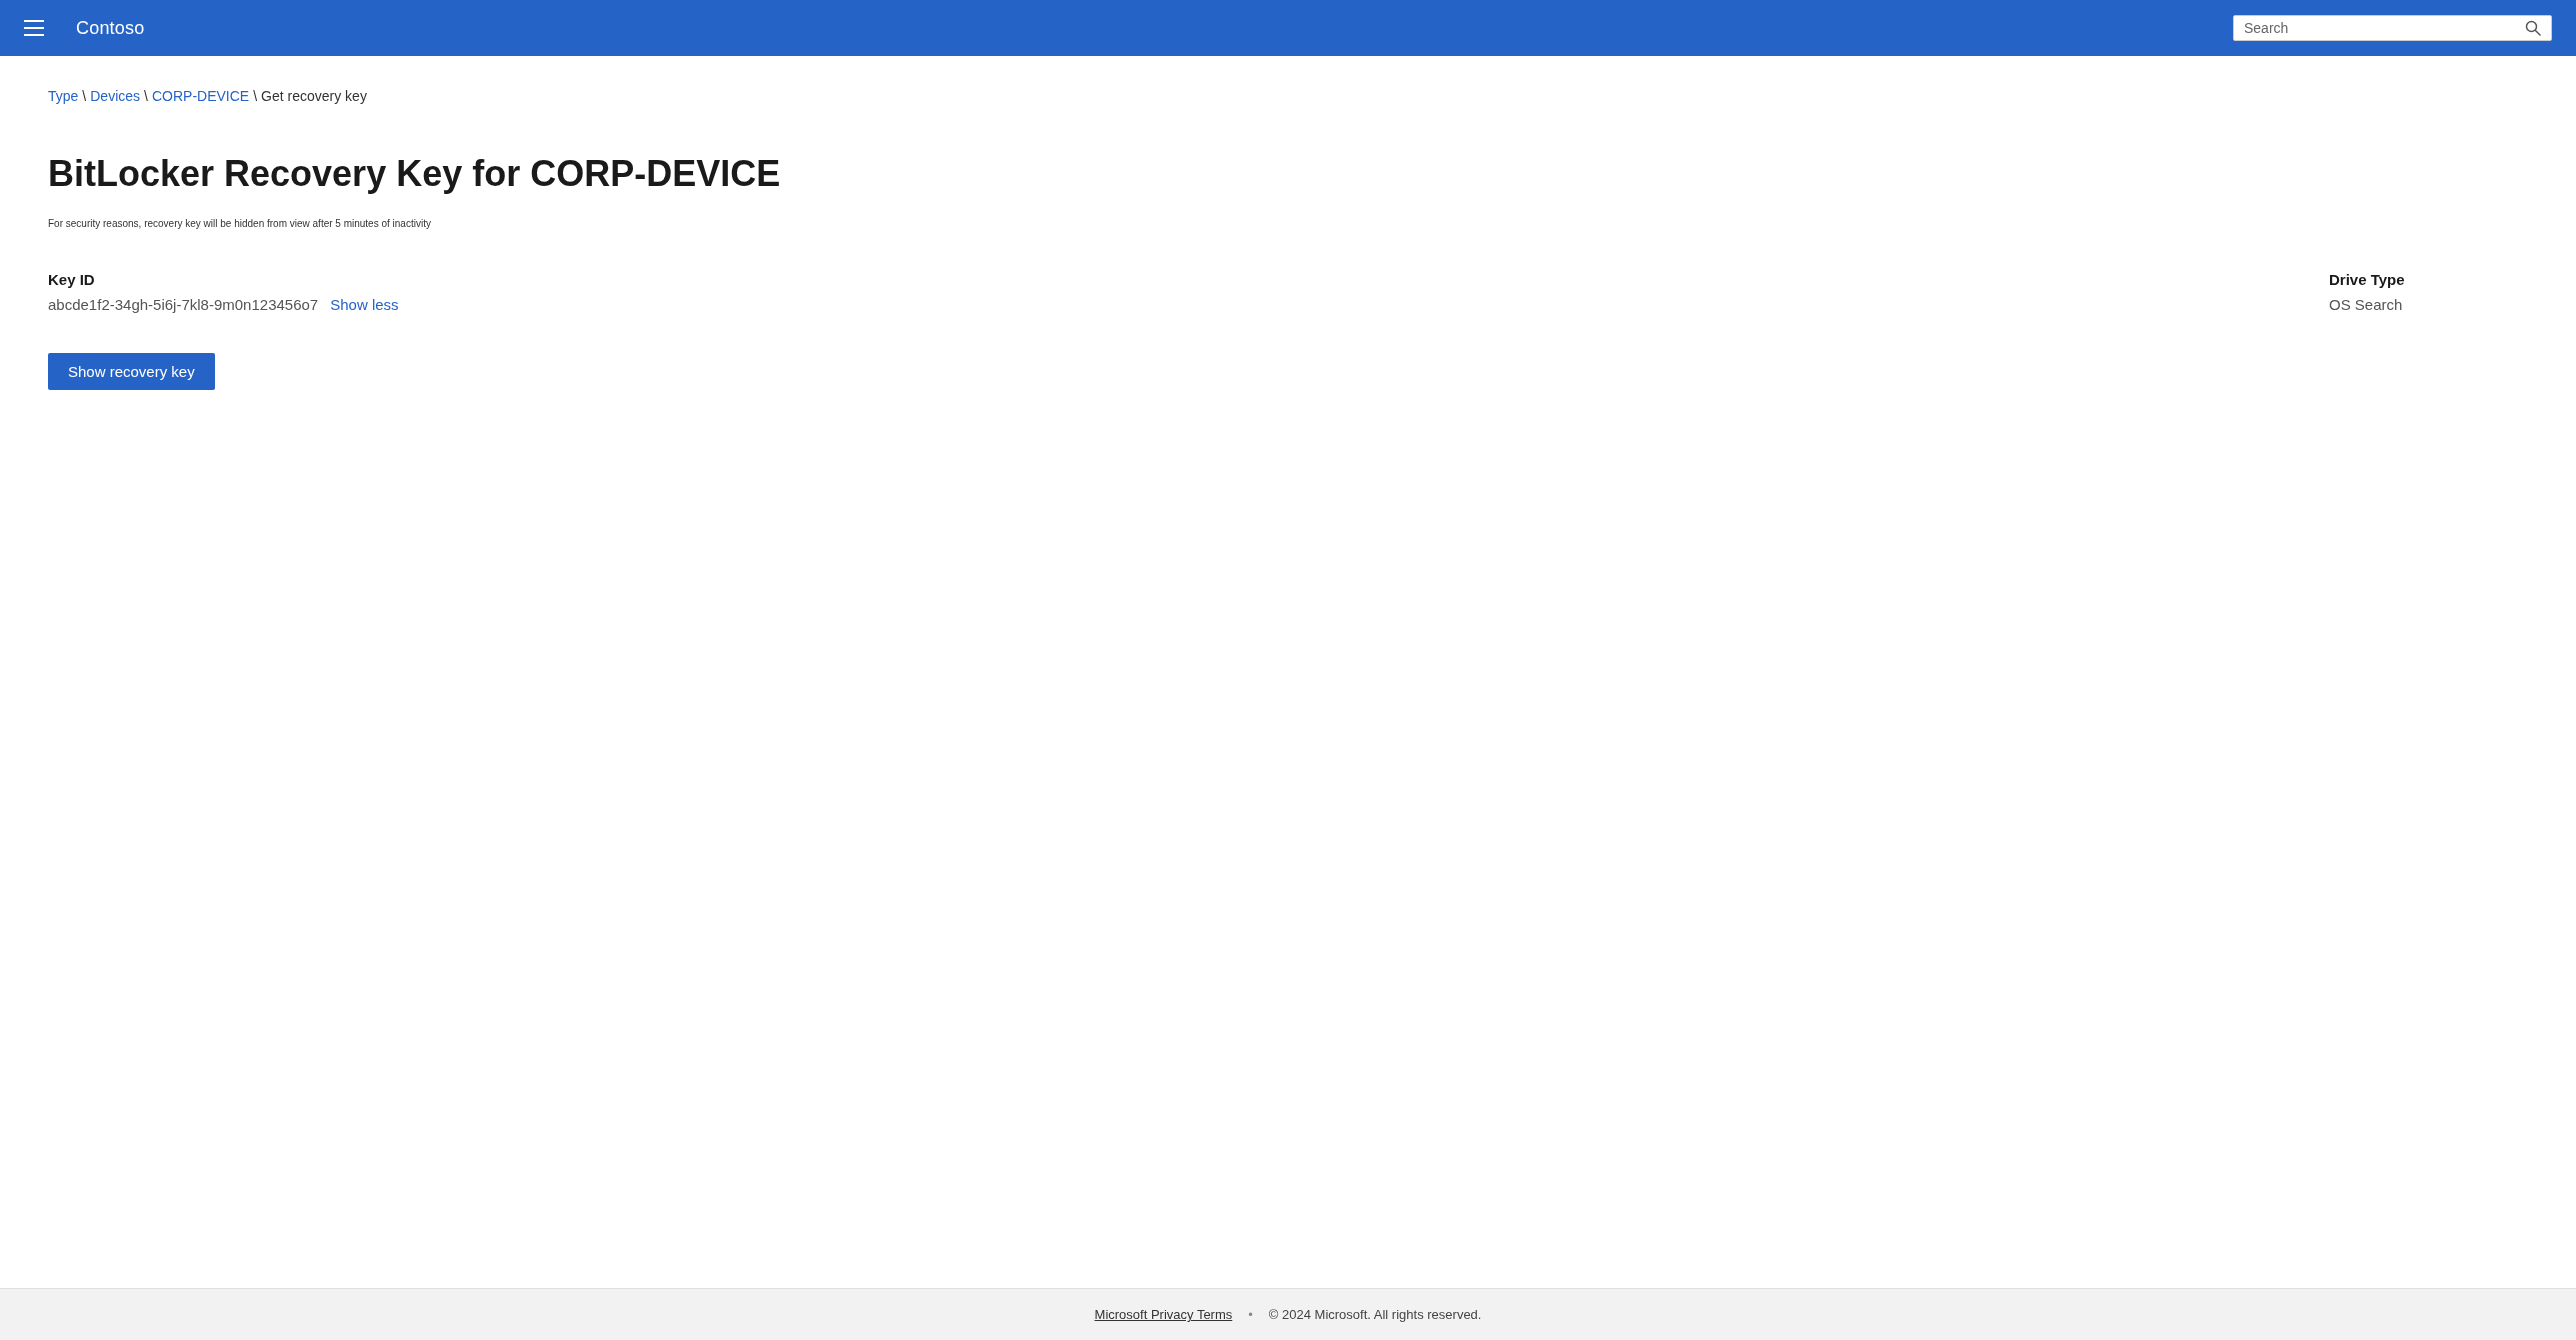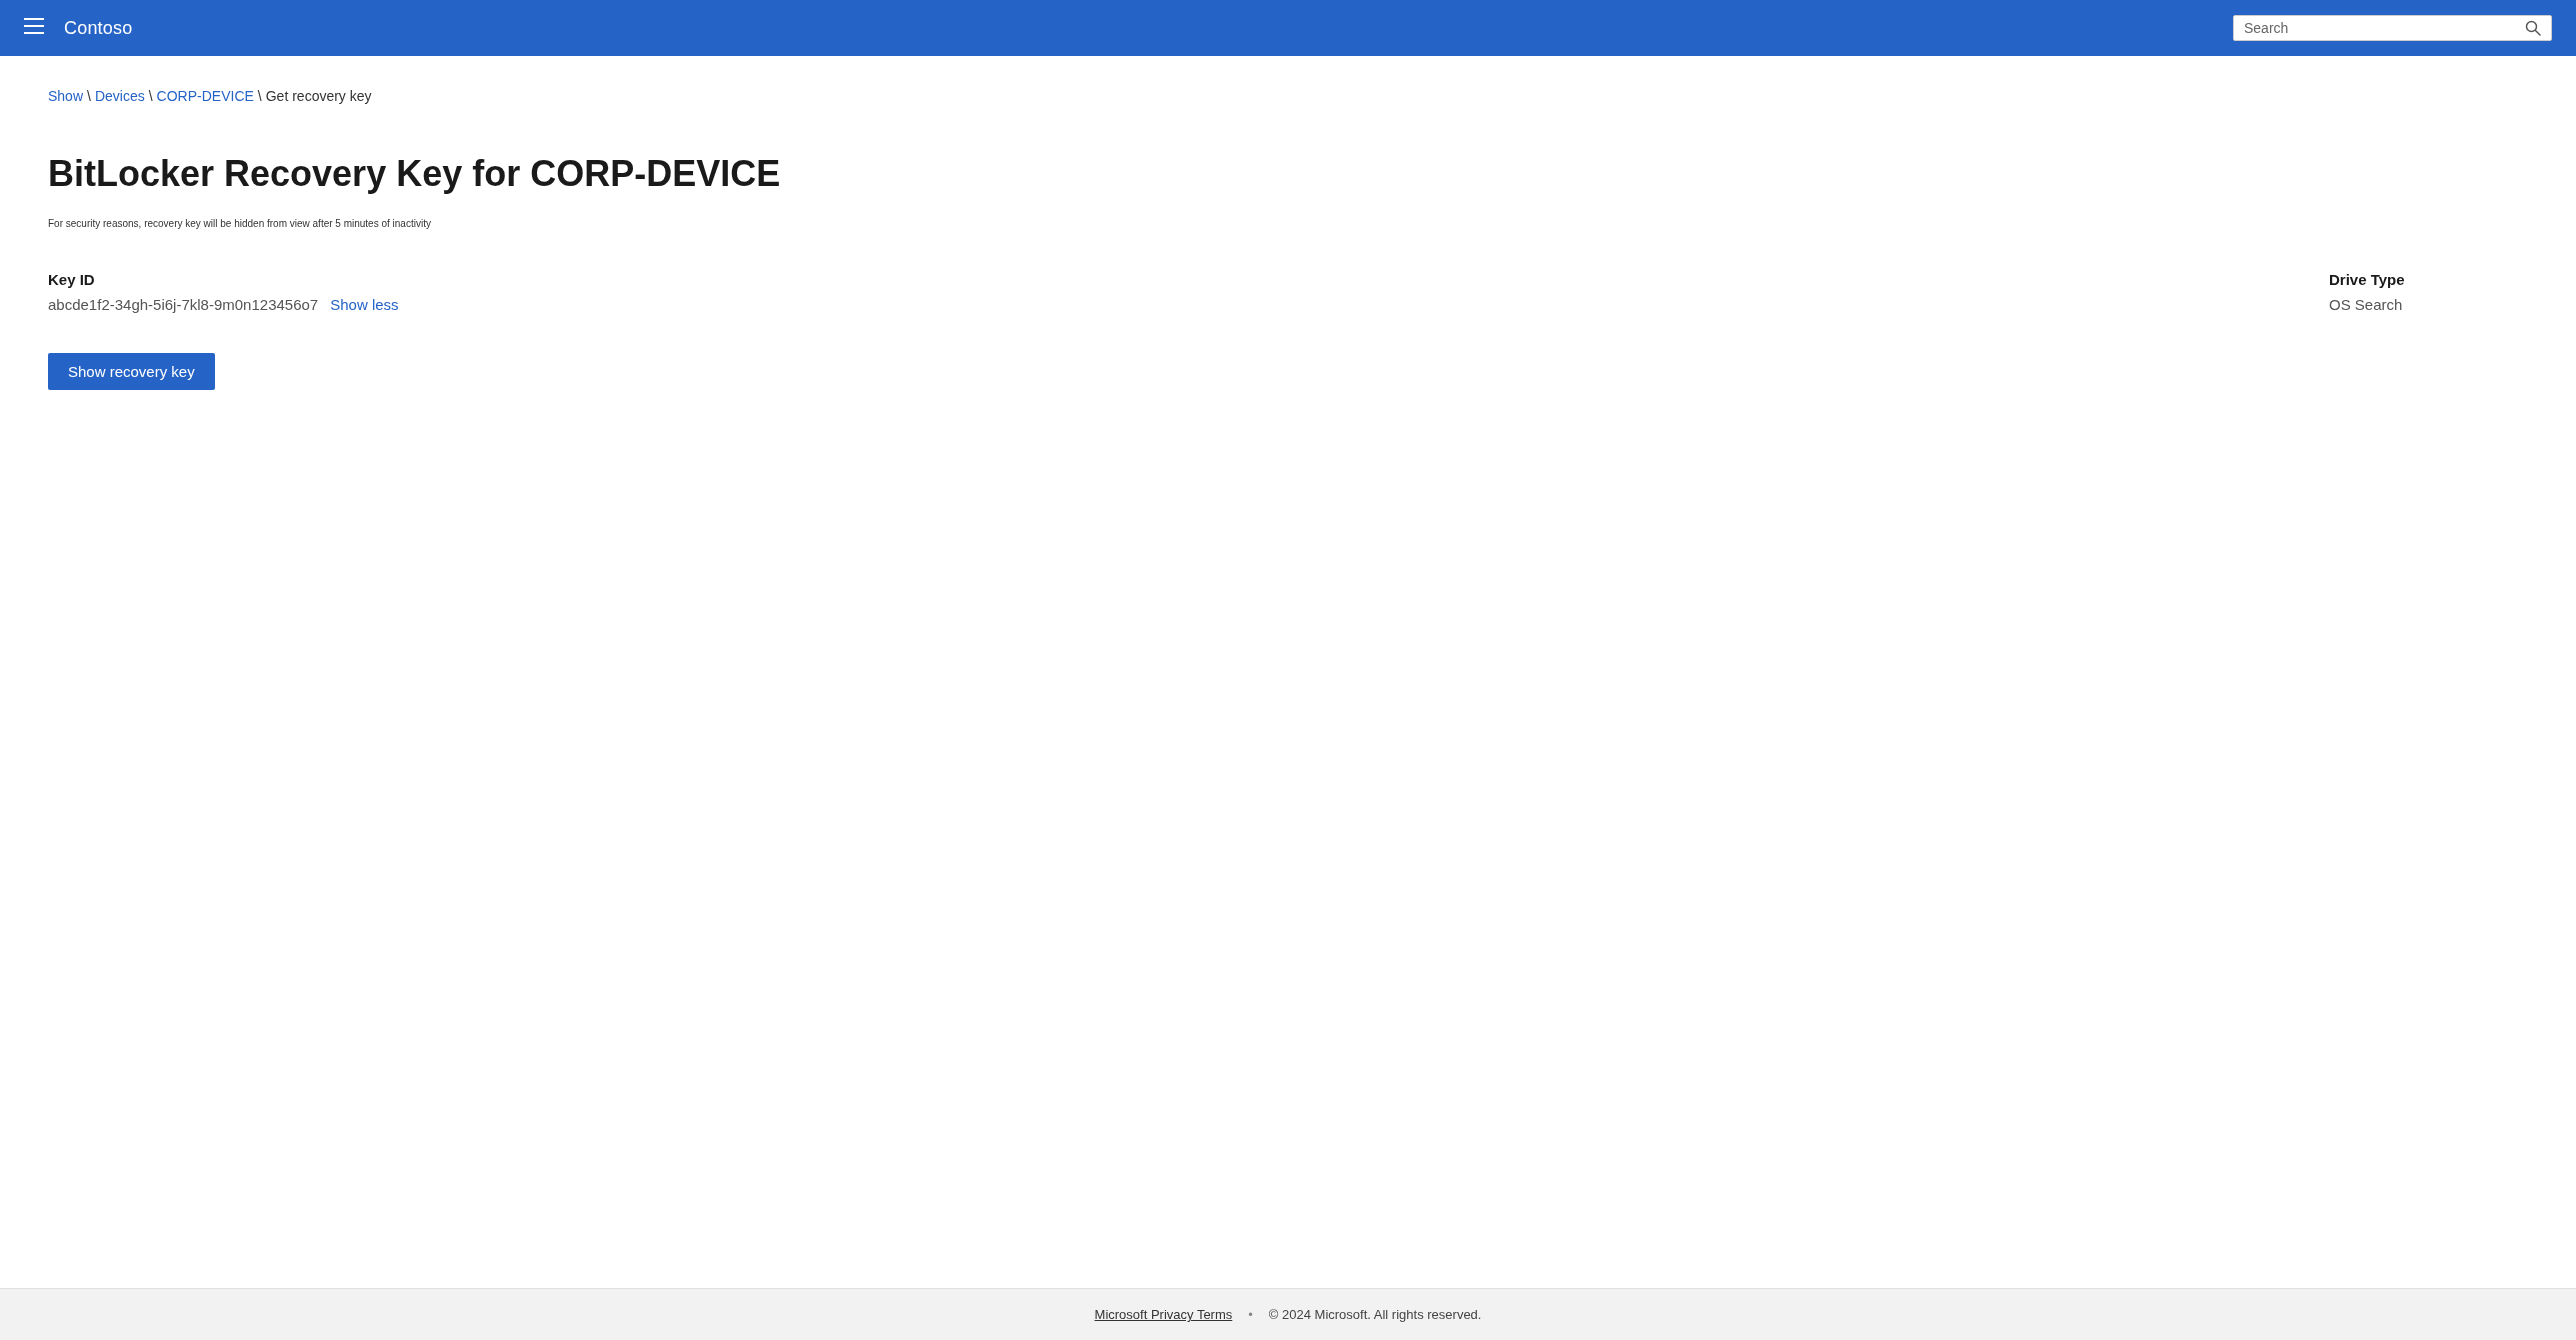--- a/index.html
+++ b/index.html
@@ -22,22 +22,22 @@
       display: flex;
       align-items: center;
       justify-content: space-between;
       padding: 0 24px;
       height: 56px;
       flex-shrink: 0;
     }
 
     .header-left {
       display: flex;
-      align-items: flex-start;
-      gap: 20px;
+      align-items: center;
+      gap: 32px;
     }
 
     .hamburger-icon {
       display: flex;
       flex-direction: column;
       gap: 5px;
       cursor: pointer;
     }
 
     .hamburger-icon span {
@@ -236,21 +236,21 @@
         <line x1="10.5" y1="10.5" x2="15" y2="15" stroke="#555" stroke-width="1.5" stroke-linecap="round"></line>
       </svg>
     </button>
   </div>
 </header>
 
 <main class="main-content">
 
   
   <nav class="breadcrumb">
-    <a class="breadcrumb-link">Show</a>
+    <a class="breadcrumb-link">Type</a>
     <span class="breadcrumb-separator">\</span>
     <a class="breadcrumb-link">Devices</a>
     <span class="breadcrumb-separator">\</span>
     <a class="breadcrumb-link">CORP-DEVICE</a>
     <span class="breadcrumb-separator">\</span>
     <span class="breadcrumb-current">Get recovery key</span>
   </nav>
 
   
   <h1 class="page-title">BitLocker Recovery Key for CORP-DEVICE</h1>

